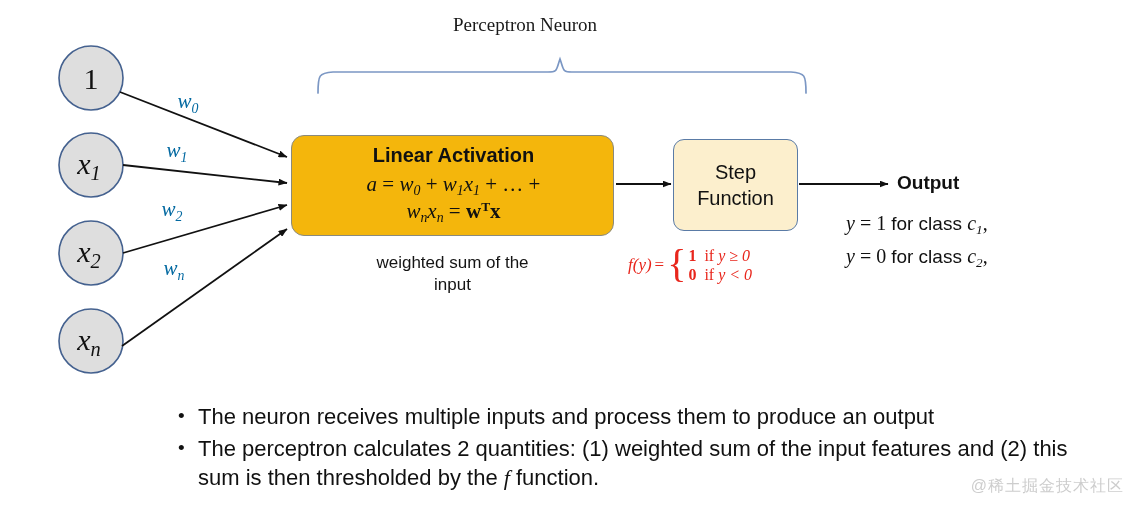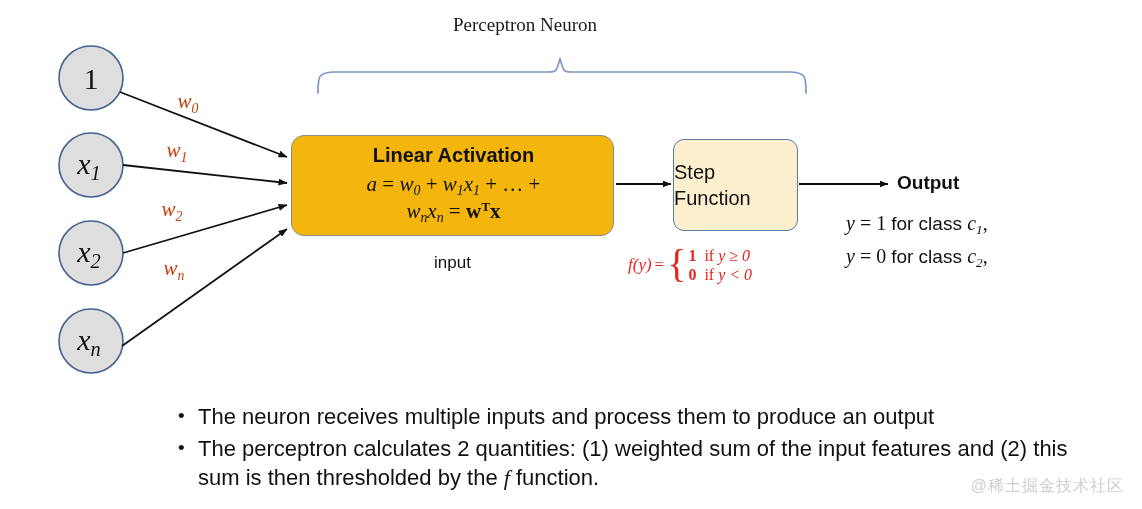--- a/index.html
+++ b/index.html
@@ -46,21 +46,21 @@
     vertical-align: -0.28em;
     margin-left: 0px;
   }
 
   
   .weight-label {
     position: absolute;
     font-family: "Liberation Serif", serif;
     font-style: italic;
     font-size: 21px;
-    color: #c2410c;
+    color: #0369a1;
     white-space: nowrap;
     transform: translate(-50%, -50%);
   }
   .weight-label sub {
     font-size: 0.66em;
     vertical-align: -0.3em;
   }
 
   
   #perceptron-title {
@@ -146,20 +146,21 @@
     left: 673px;
     top: 139px;
     width: 125px;
     height: 92px;
     background: #FCEFCD;
     border: 1.4px solid #5a7ba6;
     border-radius: 11px;
     box-sizing: border-box;
     display: flex;
     flex-direction: column;
+    align-items: center;
     justify-content: center;
   }
   #step-box .step-line {
     font-family: "Liberation Sans", sans-serif;
     font-size: 20px;
     line-height: 26px;
     color: #111111;
   }
 
   
@@ -356,20 +357,21 @@
     <div class="formula line1">
       <span class="it">a</span><span> = </span><span class="it">w</span><sub>0</sub><span> + </span><span class="it">w</span><sub>1</sub><span class="it">x</span><sub>1</sub><span> +  … +</span>
     </div>
 
     <div class="formula line2">
       <span class="it">w</span><sub>n</sub><span class="it">x</span><sub>n</sub><span> = </span><span class="bold-vec">w</span><sup>T</sup><span class="bold-vec">x</span>
     </div>
   </div>
 
   <div id="weighted-caption">
+    <div>weighted sum of the</div>
     <div>input</div>
   </div>
 
   <div id="step-box">
     <div class="step-line">Step</div>
     <div class="step-line">Function</div>
   </div>
 
   <div id="piecewise">
     <span class="fy">

